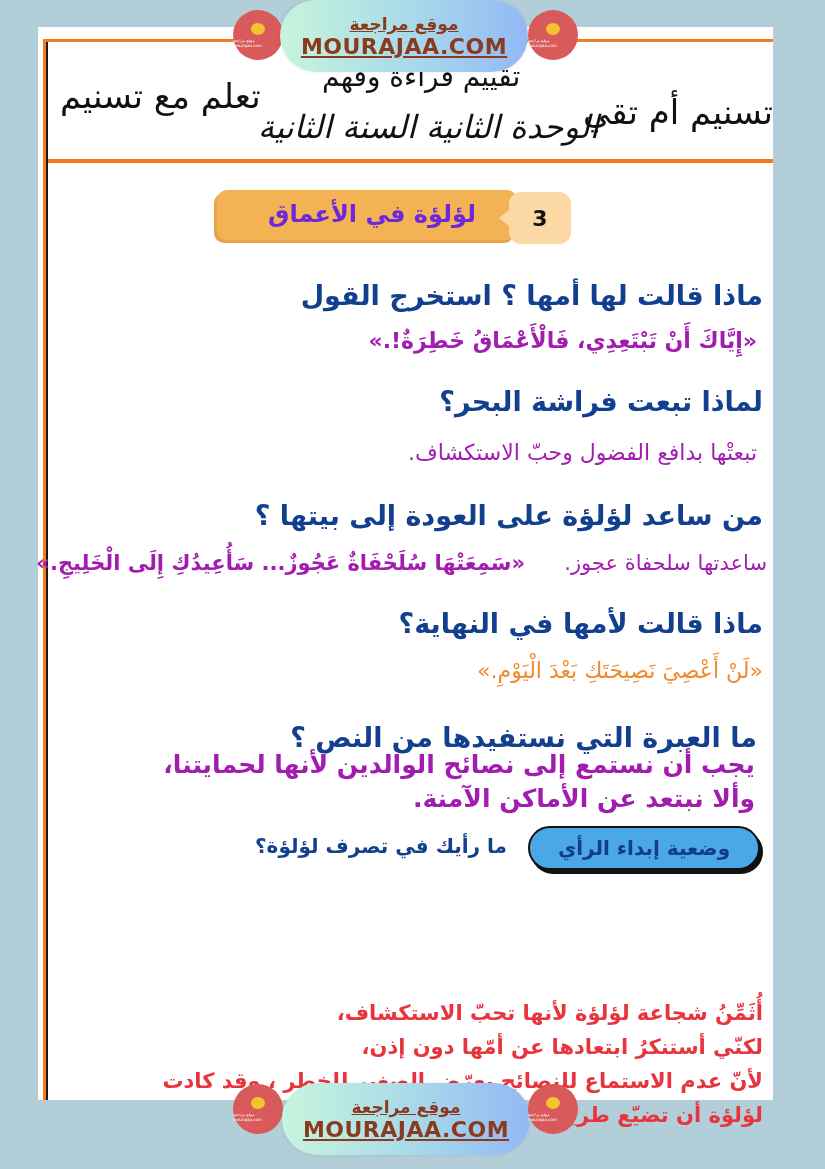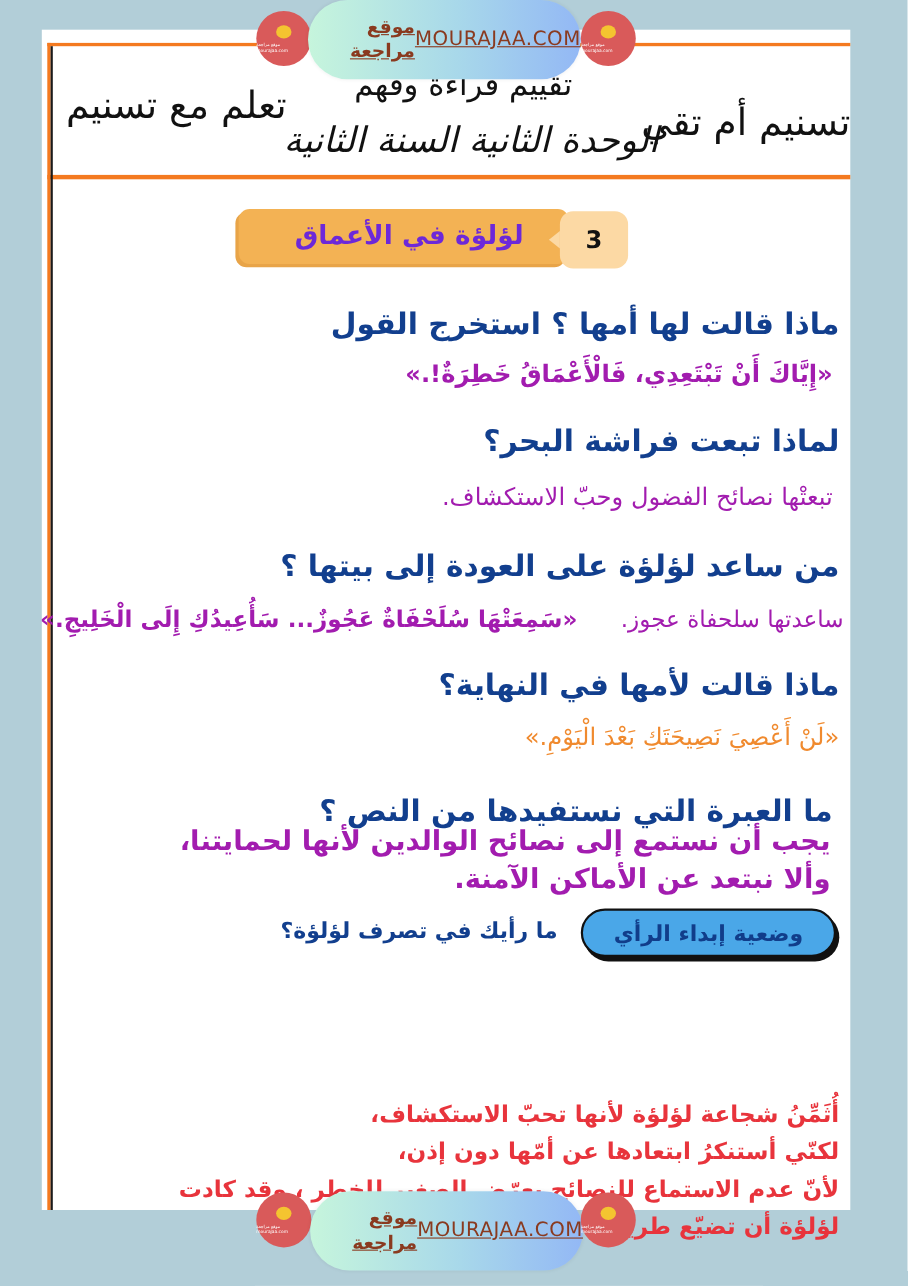--- a/index.html
+++ b/index.html
@@ -33,27 +33,27 @@
     }
     .h-right { right: 52px; top: 92px; font-size: 34px; }
     .h-left { left: 60px; top: 76px; font-size: 34px; }
     .h-center-1 { left: 322px; top: 60px; font-size: 28px; }
     .h-center-2 { left: 258px; top: 108px; font-size: 32px; font-style: italic; }
 
     
     .wm-pill {
       position: absolute; width: 248px; height: 72px; border-radius: 36px;
       background: linear-gradient(90deg, #c6f5dc 0%, #a8d8ea 55%, #93b8f5 100%);
-      display: flex; flex-direction: row; align-items: center; justify-content: center;
+      display: flex; flex-direction: column; align-items: center; justify-content: center;
       box-shadow: 0 0 4px rgba(0,0,0,0.08);
     }
     .wm-top { left: 280px; top: 0px; }
     .wm-bot { left: 282px; top: 1083px; }
     .wm-ar { color: #8a3a1f; font-size: 17px; font-weight: bold; text-decoration: underline; direction: rtl; line-height: 22px; }
-    .wm-en { color: #8a3a1f; font-size: 18px; font-weight: normal; text-decoration: underline; letter-spacing: 0.5px; line-height: 24px; font-family: "DejaVu Sans", sans-serif; text-align: center; }
+    .wm-en { color: #8a3a1f; font-size: 22px; font-weight: bold; text-decoration: underline; letter-spacing: 0.5px; line-height: 24px; font-family: "DejaVu Sans", sans-serif; text-align: center; }
     .wm-badge {
       position: absolute; width: 50px; height: 50px; border-radius: 50%; background: #d95a5a;
       display: flex; flex-direction: column; align-items: center; justify-content: center;
     }
     .wm-badge .dot { width: 14px; height: 12px; border-radius: 50%; background: #f4c430; margin-bottom: 3px; }
     .wm-badge .tiny { font-size: 4px; color: #fff; line-height: 5px; }
     .b1 { left: 233px; top: 10px; }
     .b2 { left: 528px; top: 10px; }
     .b3 { left: 233px; top: 1084px; }
     .b4 { left: 528px; top: 1084px; }
@@ -157,21 +157,21 @@
   <div class="ribbon-body">
     <div class="ribbon-title">لؤلؤة في الأعماق</div>
   </div>
   <div class="ribbon-num">3</div>
 </div>
 
 <div class="q q1">ماذا قالت لها أمها ؟ استخرج القول</div>
 <div class="a a1 red">«إِيَّاكَ أَنْ تَبْتَعِدِي، فَالْأَعْمَاقُ خَطِرَةٌ!.»</div>
 
 <div class="q q2">لماذا تبعت فراشة البحر؟</div>
-<div class="a a2 red">تبعتْها نصائح الفضول وحبّ الاستكشاف.</div>
+<div class="a a2 red">تبعتْها بدافع الفضول وحبّ الاستكشاف.</div>
 
 <div class="q q3">من ساعد لؤلؤة على العودة إلى بيتها ؟</div>
 <div class="a a3a red">ساعدتها سلحفاة عجوز.</div>
 <div class="a a3b red">«سَمِعَتْهَا سُلَحْفَاةٌ عَجُوزٌ... سَأُعِيدُكِ إِلَى الْخَلِيجِ.»</div>
 
 <div class="q q4">ماذا قالت لأمها في النهاية؟</div>
 <div class="a a4 orange">«لَنْ أَعْصِيَ نَصِيحَتَكِ بَعْدَ الْيَوْمِ.»</div>
 
 <div class="q q5">ما العبرة التي نستفيدها من النص ؟</div>
 <div class="a a5 red">يجب أن نستمع إلى نصائح الوالدين لأنها لحمايتنا، وألا نبتعد عن الأماكن الآمنة.</div>

